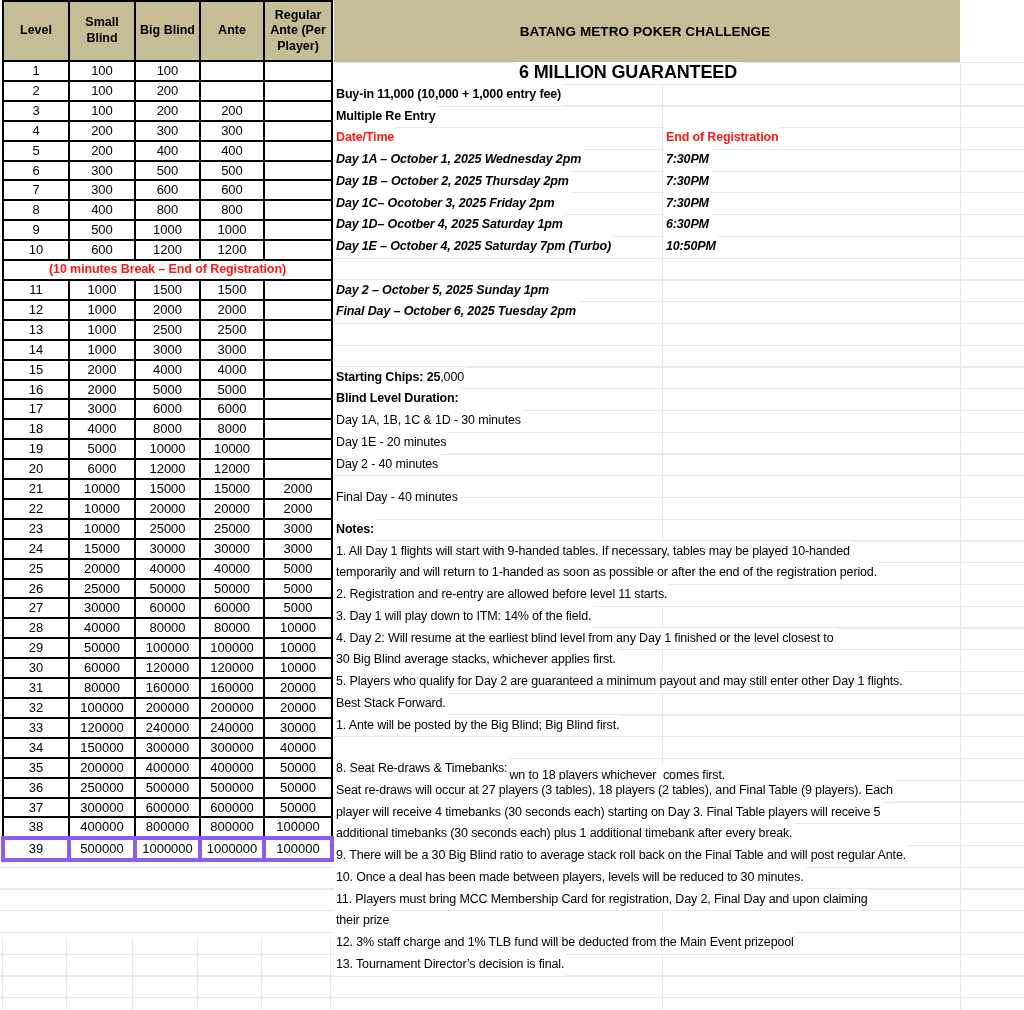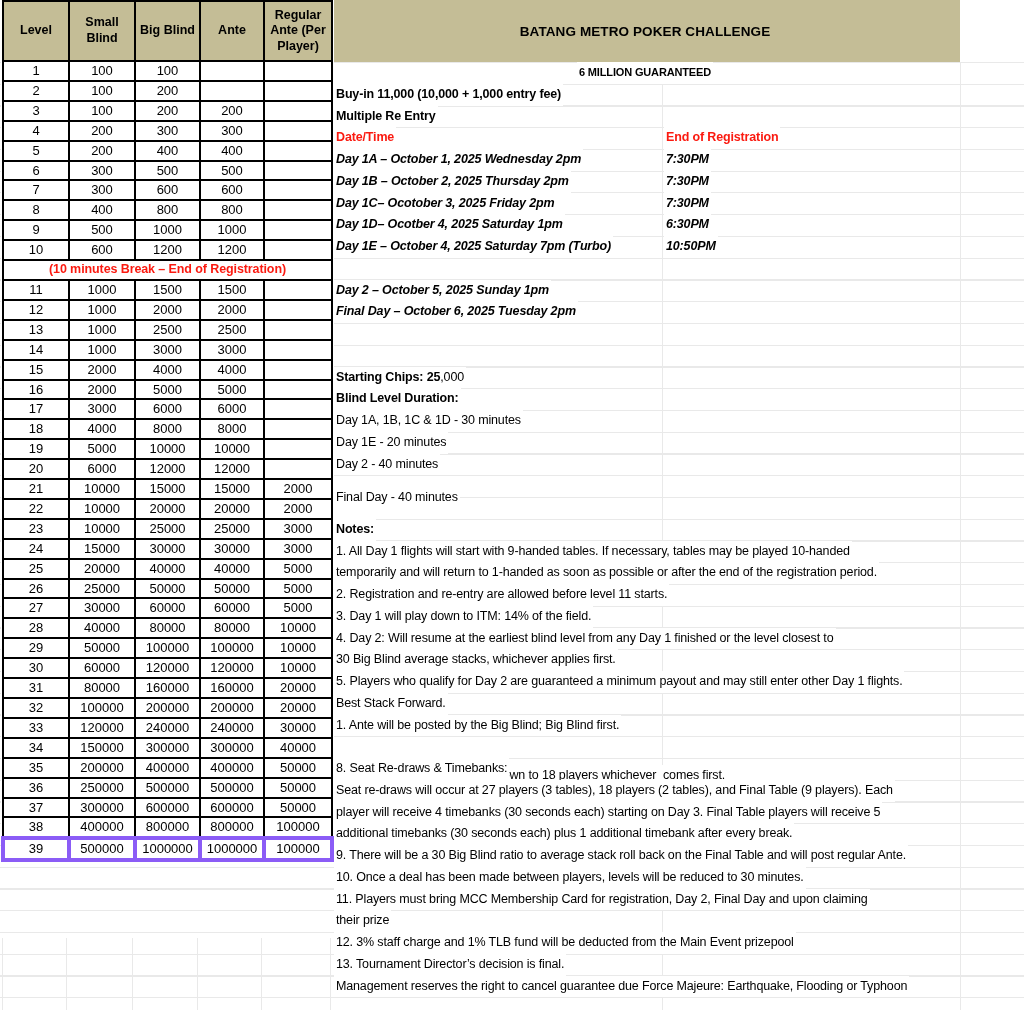--- a/index.html
+++ b/index.html
@@ -47,21 +47,21 @@
 
   
   #info{
     position:absolute;left:330px;top:62px;width:694px;height:948px;z-index:2;
     font-size:12.5px;letter-spacing:-0.15px;
   }
   .irow{position:absolute;left:0;width:100%;height:21.75px;line-height:21.75px;}
   .cell{position:absolute;top:0;height:100%;background:#fff;padding:0 2px;white-space:pre;}
   .cell.c1{left:4px;}
   .cell.c2{left:334px;}
-  .cell.ctr{left:315px;transform:translateX(-50%);font-size:11px;}
+  .cell.ctr{left:298px;transform:translateX(-50%);font-size:18px;}
   .s-n{font-weight:400;}
   .s-b{font-weight:700;}
   .s-bi{font-weight:700;font-style:italic;}
   .s-rb{font-weight:700;color:var(--red);}
 </style>
 </head>
 <body>
 
 <div id="sheet">
   <div id="gridlayer"></div>
@@ -489,17 +489,14 @@
       </div>
       <div class="irow" style="top: 848.25px;">
         <span class="cell c1"><span class="s-n">their prize</span></span>
       </div>
       <div class="irow" style="top: 870px;">
         <span class="cell c1"><span class="s-n">12. 3% staff charge and 1% TLB fund will be deducted from the Main Event prizepool</span></span>
       </div>
       <div class="irow" style="top: 891.75px;">
         <span class="cell c1"><span class="s-n">13. Tournament Director’s decision is final.</span></span>
       </div>
-      <div class="irow" style="top: 913.5px;">
-        <span class="cell c1"><span class="s-n">Management reserves the right to cancel guarantee due Force Majeure: Earthquake, Flooding or Typhoon</span></span>
-      </div>
     </div>
 </div>
 
 </body></html>

